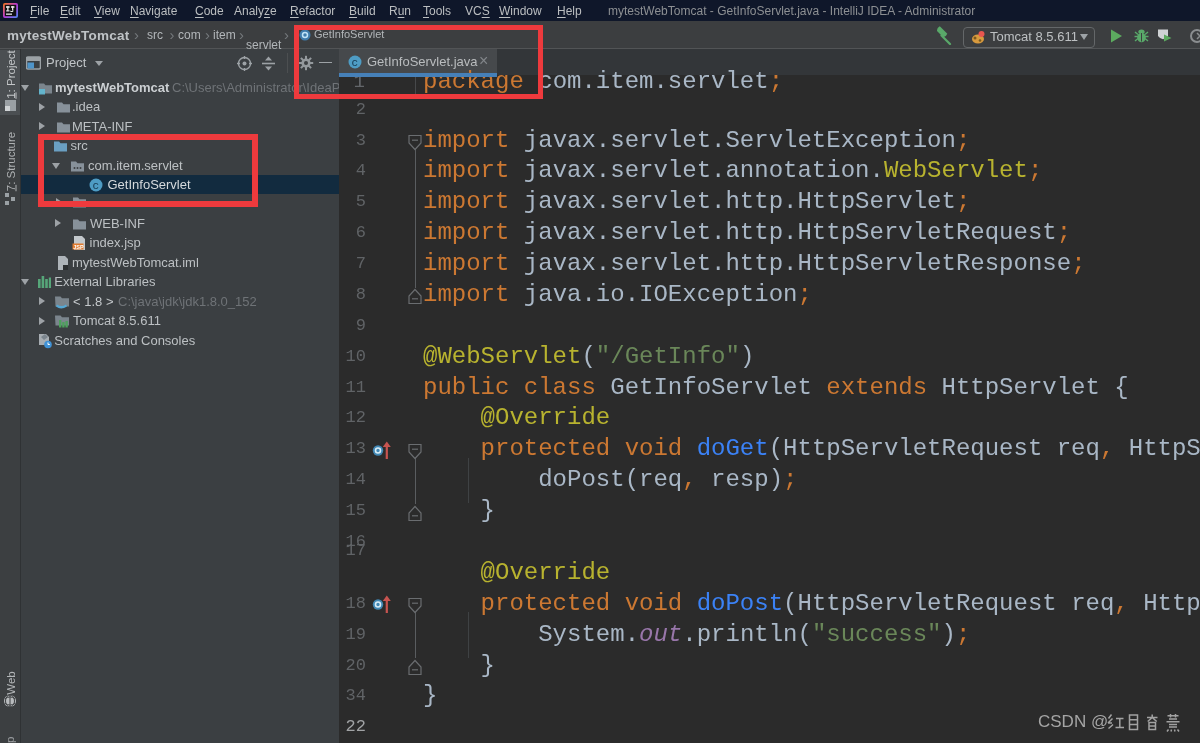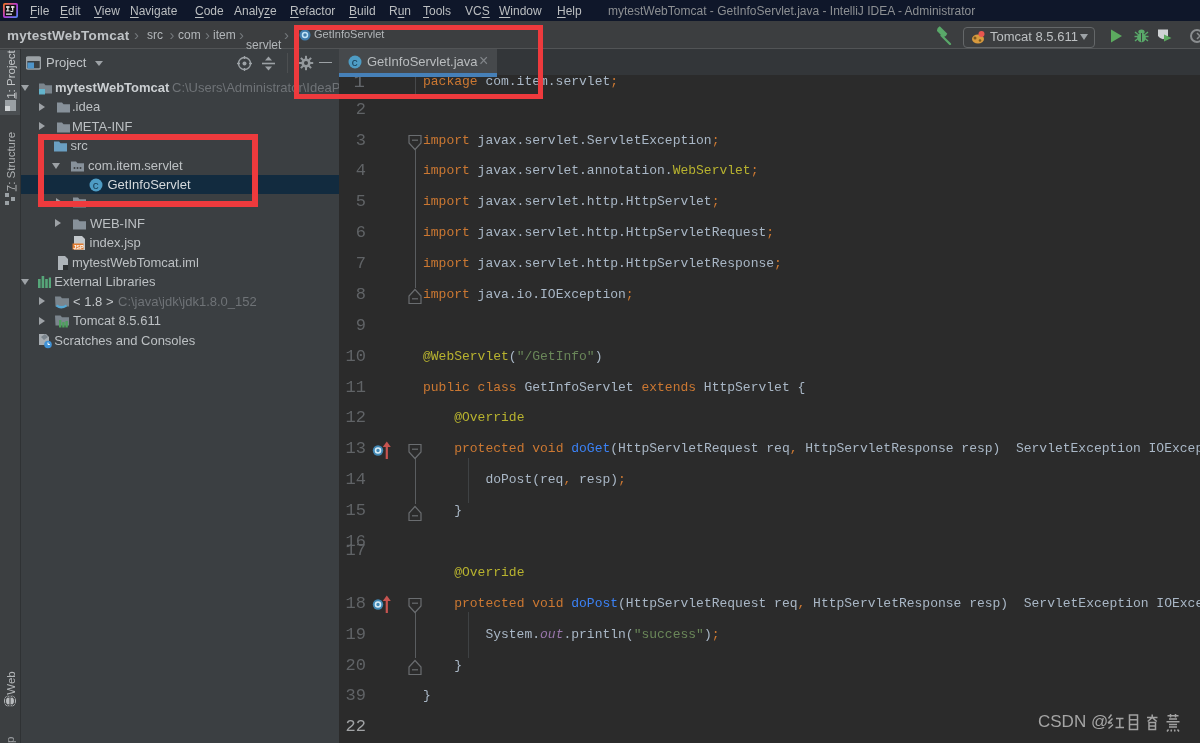--- a/index.html
+++ b/index.html
@@ -14,21 +14,21 @@
   #editor{position:absolute;left:339px;top:75px;width:861px;height:668px;background:#2b2b2b;}
   #codelayer,#gutters,#overlays{position:absolute;left:0;top:0;}
   .trow{position:absolute;}
   .menuitem{display:inline-block;color:#bbbec0;font-size:12px;}
   .mline{text-decoration:underline;text-underline-offset:2px;}
   .crumb{color:#b2b6b9;font-size:12px;}
   .csep{color:#75797c;font-size:15px;}
   .num{position:absolute;width:27px;text-align:right;color:#606366;
        font-family:"Liberation Mono",monospace;font-size:17px;line-height:30.88px;}
   .code{position:absolute;left:423px;color:#a9b7c6;white-space:pre;
-        font-family:"Liberation Mono",monospace;font-size:13px;line-height:30.88px;}
+        font-family:"Liberation Mono",monospace;font-size:24px;line-height:30.88px;}
   .kw{color:#cc7832;}
   .ann{color:#b8b32f;}
   .str{color:#6a8759;}
   .mth{color:#3b82f6;}
   .fld{color:#9876aa;font-style:italic;}
   .trow{position:absolute;left:0;width:318px;height:20px;}
   .tlabel{position:absolute;color:#bcc0c3;font-size:13px;line-height:20px;white-space:pre;}
   .tgrey{color:#6f7377;}
   .arrow-r{position:absolute;width:0;height:0;border-left:6px solid #9da2a6;
            border-top:4.5px solid transparent;border-bottom:4.5px solid transparent;}
@@ -324,21 +324,21 @@
   <div class="num" style="left:339px;top:372.5px">11</div>
   <div class="num" style="left:339px;top:403.4px">12</div>
   <div class="num" style="left:339px;top:434.3px">13</div>
   <div class="num" style="left:339px;top:465.2px">14</div>
   <div class="num" style="left:339px;top:496.1px">15</div>
   <div class="num" style="left:339px;top:526.9px">16</div>
   <div class="num" style="left:339px;top:536px">17</div>
   <div class="num" style="left:339px;top:588.7px">18</div>
   <div class="num" style="left:339px;top:619.6px">19</div>
   <div class="num" style="left:339px;top:650.5px">20</div>
-  <div class="num" style="left:339px;top:681.3px">39</div>
+  <div class="num" style="left:339px;top:681.3px">34</div>
   <div class="num" style="left:339px;top:712.2px;color:#a1a3a5">22</div>
 
   <div class="code" style="top:125.5px"><span class="kw">import</span> javax.servlet.ServletException<span class="kw">;</span></div>
   <div class="code" style="top:156.4px"><span class="kw">import</span> javax.servlet.annotation.<span class="ann">WebServlet</span><span class="kw">;</span></div>
   <div class="code" style="top:187.2px"><span class="kw">import</span> javax.servlet.http.HttpServlet<span class="kw">;</span></div>
   <div class="code" style="top:218.1px"><span class="kw">import</span> javax.servlet.http.HttpServletRequest<span class="kw">;</span></div>
   <div class="code" style="top:249px"><span class="kw">import</span> javax.servlet.http.HttpServletResponse<span class="kw">;</span></div>
   <div class="code" style="top:279.9px"><span class="kw">import</span> java.io.IOException<span class="kw">;</span></div>
   <div class="code" style="top:341.7px"><span class="ann">@WebServlet</span>(<span class="str">"/GetInfo"</span>)</div>
   <div class="code" style="top:372.5px"><span class="kw">public class</span> GetInfoServlet <span class="kw">extends</span> HttpServlet {</div>

